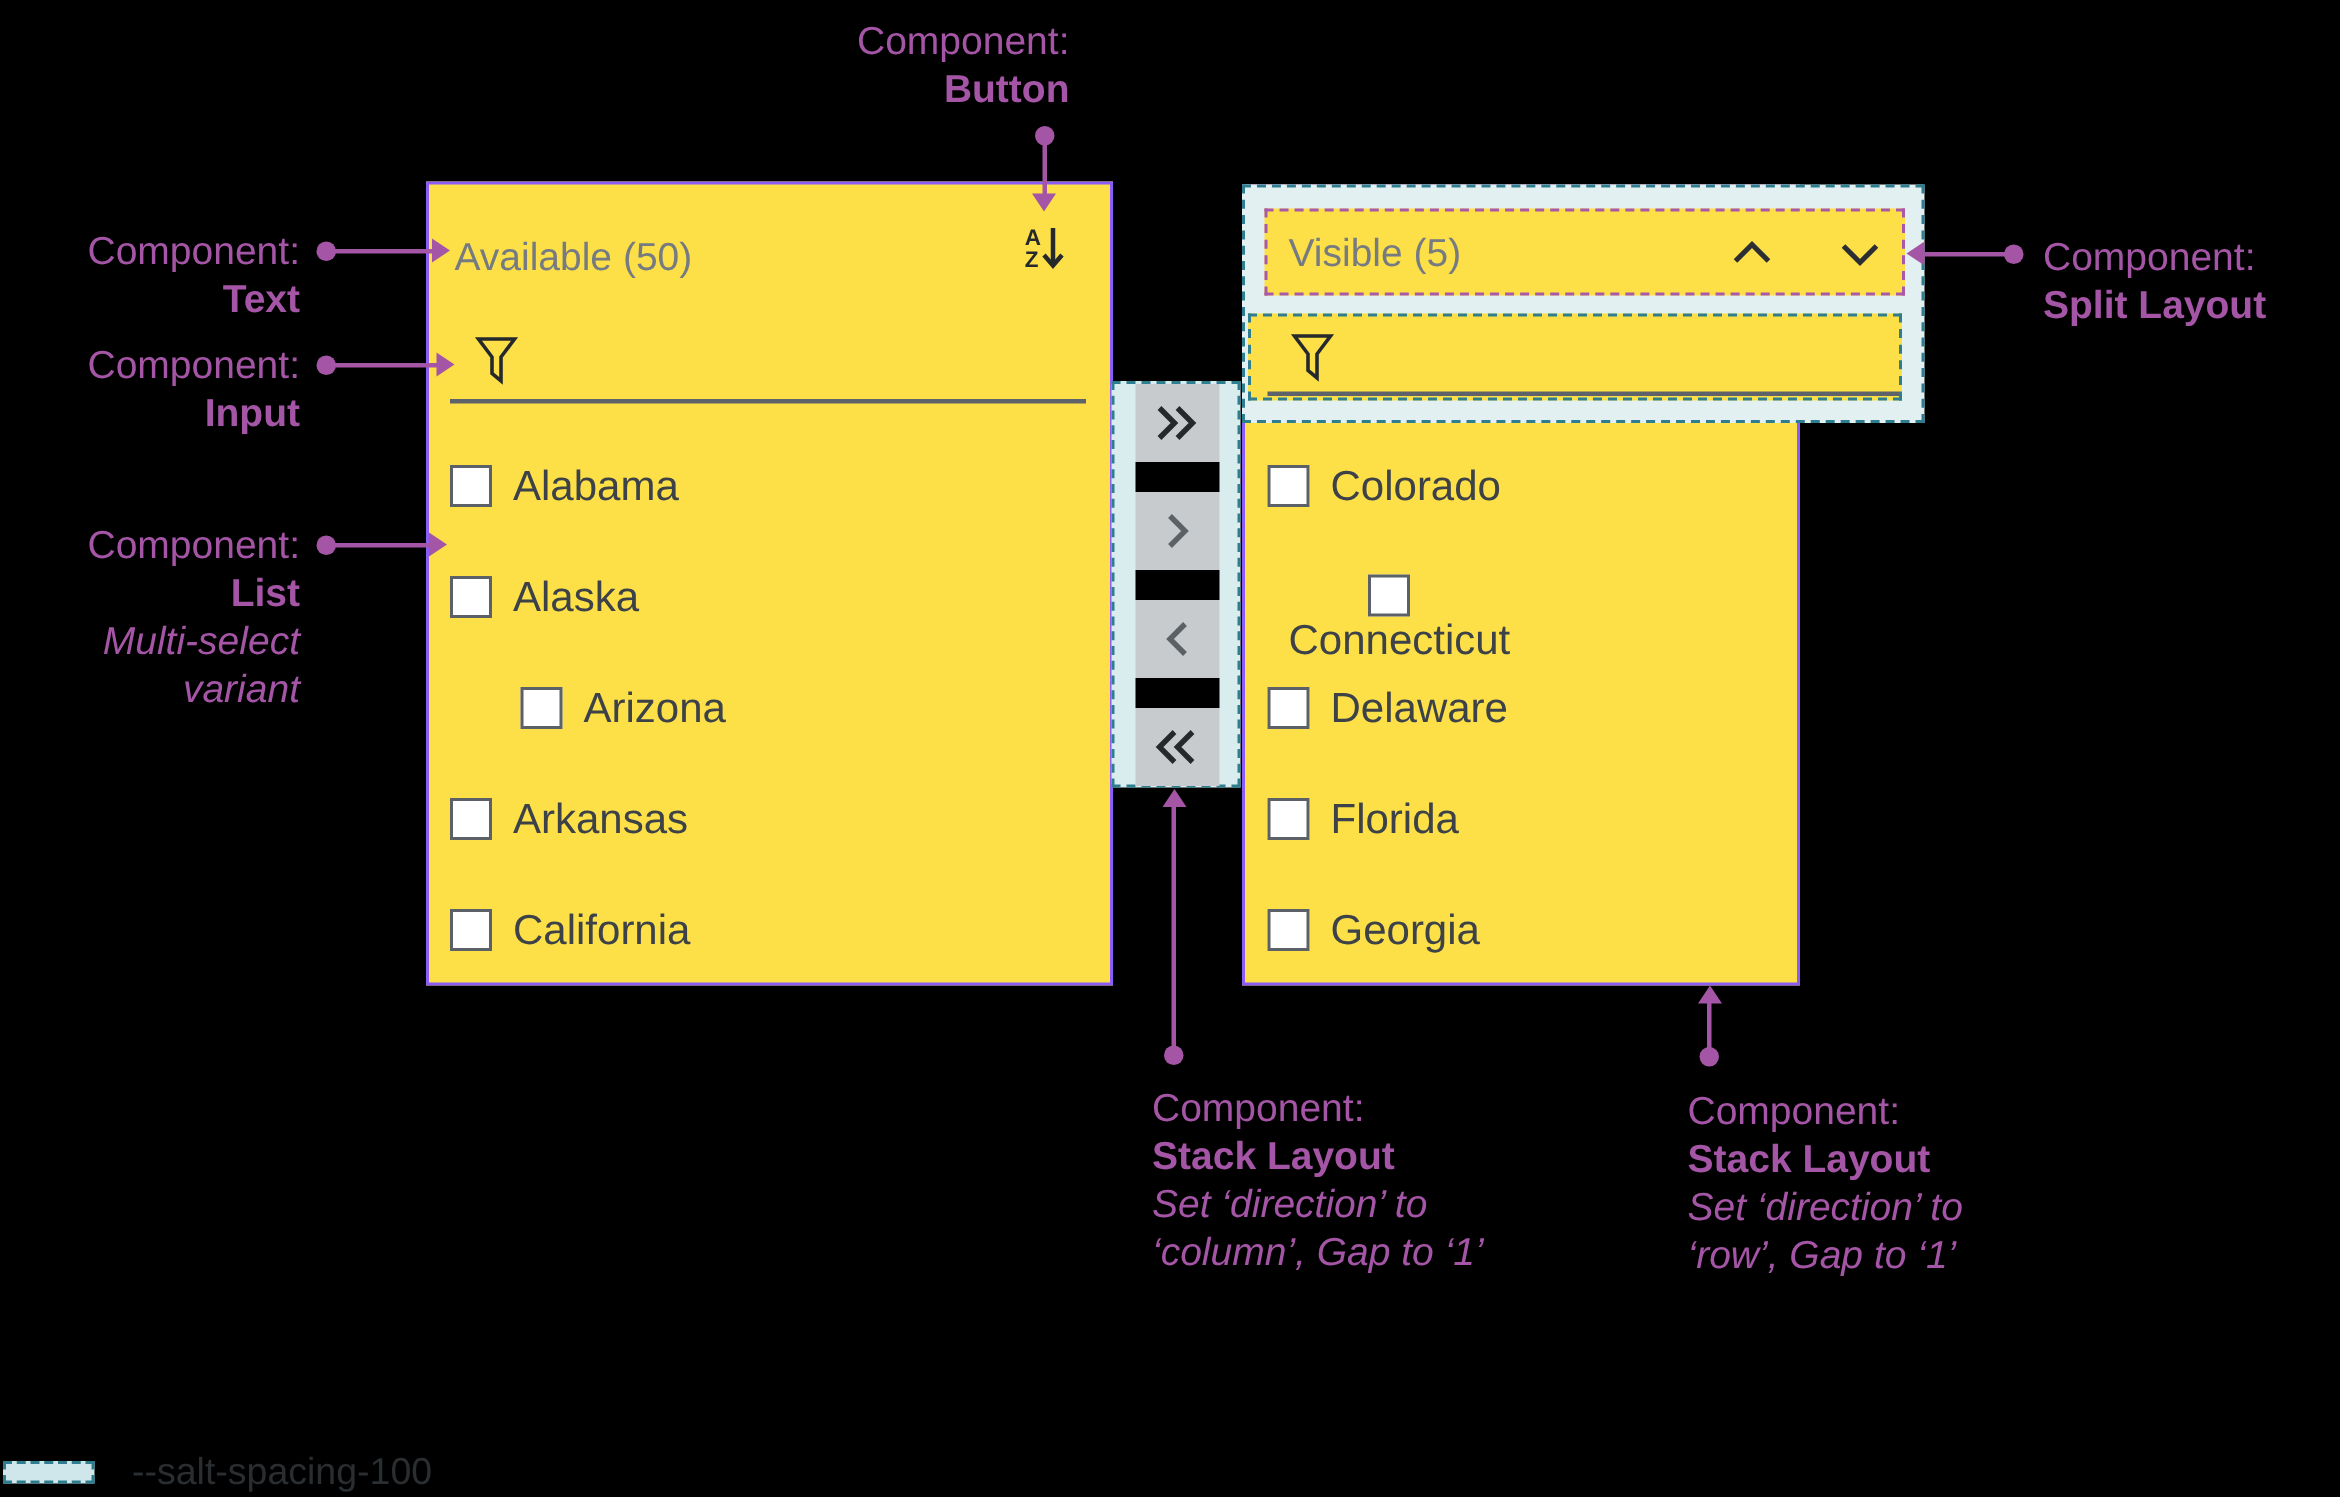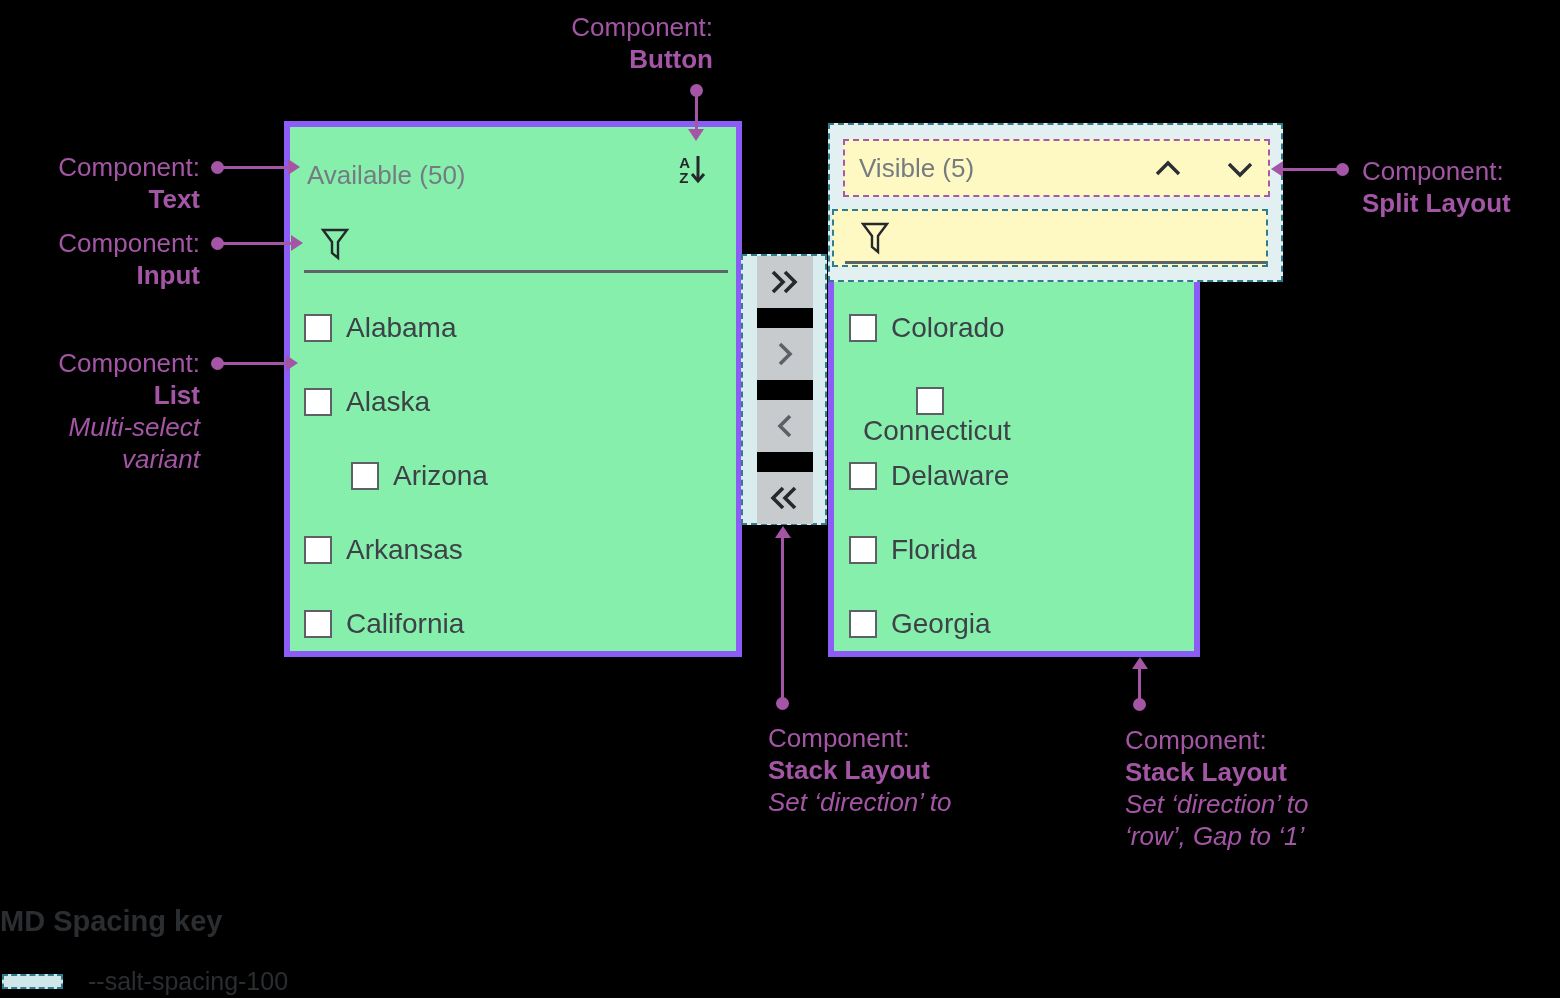--- a/index.html
+++ b/index.html
@@ -1,31 +1,31 @@
 <!DOCTYPE html>
 <html><head>
 <meta charset="utf-8">
 <style>
   html,body{margin:0;padding:0;background:#000;}
   .stage{position:relative;width:1560px;height:998px;background:#000;overflow:hidden;
          font-family:"Liberation Sans", sans-serif;}
   .abs{position:absolute;}
 
   
-  .panel{position:absolute;background:#86efac;border:6px solid #8b5cf6;box-sizing:border-box;}
+  .panel{position:absolute;background:#fde047;border:2px solid #8b5cf6;box-sizing:border-box;}
   .panel-title{position:absolute;font-size:26px;color:#767b82;white-space:nowrap;}
   .list-row{position:absolute;display:flex;align-items:center;height:30px;}
   .checkbox{width:28px;height:28px;box-sizing:border-box;border:2px solid #5b6167;background:#fff;flex:0 0 auto;}
   .row-label{margin-left:14px;font-size:28px;color:#3d4248;white-space:nowrap;}
   .underline{position:absolute;height:3px;background:#5d6369;}
 
   
   .teal-box{position:absolute;box-sizing:border-box;border:2px dashed #2f7e90;background:#e2f0f2;}
   .teal-box.fill-light{background:#d9edef;}
-  .white-box{position:absolute;box-sizing:border-box;background:#fef9c3;}
+  .white-box{position:absolute;box-sizing:border-box;background:#fde047;}
   .purple-dash{border:2px dashed #aa58aa;}
   .teal-dash{border:2px dashed #2f7e90;}
 
   
   .xfer-btn{position:absolute;left:757px;width:56px;height:52px;background:#c7cbce;
             display:flex;align-items:center;justify-content:center;}
   .gap-black{position:absolute;left:757px;width:56px;height:20px;background:#000;}
 
   
   .ann{position:absolute;color:#a455a5;font-size:26px;line-height:32px;white-space:nowrap;}
@@ -217,32 +217,32 @@
     <div class="b">Split Layout</div>
   </div>
   <div class="dot" style="left:1336px;top:163px;"></div>
   <div class="hline" style="left:1283px;top:168px;width:58px;"></div>
   <div class="head-l" style="left:1271px;top:161px;"></div>
 
   <div class="ann" style="left:768px;top:722px;">
     <div>Component:</div>
     <div class="b">Stack Layout</div>
     <div class="i">Set ‘direction’ to</div>
+    <div class="i">‘column’, Gap to ‘1’</div>
   </div>
   <div class="dot" style="left:776px;top:697px;"></div>
   <div class="vline" style="left:781px;top:537px;height:166px;"></div>
   <div class="head-u" style="left:775px;top:526px;"></div>
 
   <div class="ann" style="left:1125px;top:724px;">
     <div>Component:</div>
     <div class="b">Stack Layout</div>
     <div class="i">Set ‘direction’ to</div>
     <div class="i">‘row’, Gap to ‘1’</div>
   </div>
   <div class="dot" style="left:1133px;top:698px;"></div>
   <div class="vline" style="left:1138px;top:668px;height:36px;"></div>
   <div class="head-u" style="left:1132px;top:657px;"></div>
 
-  <div class="key-heading" style="left:0px;top:905px;">MD Spacing key</div>
   <div class="key-swatch" style="left:2px;top:974px;width:61px;height:15px;"></div>
   <div class="key-token" style="left:88px;top:967px;">--salt-spacing-100</div>
 
 </div>
 
 </body></html>

